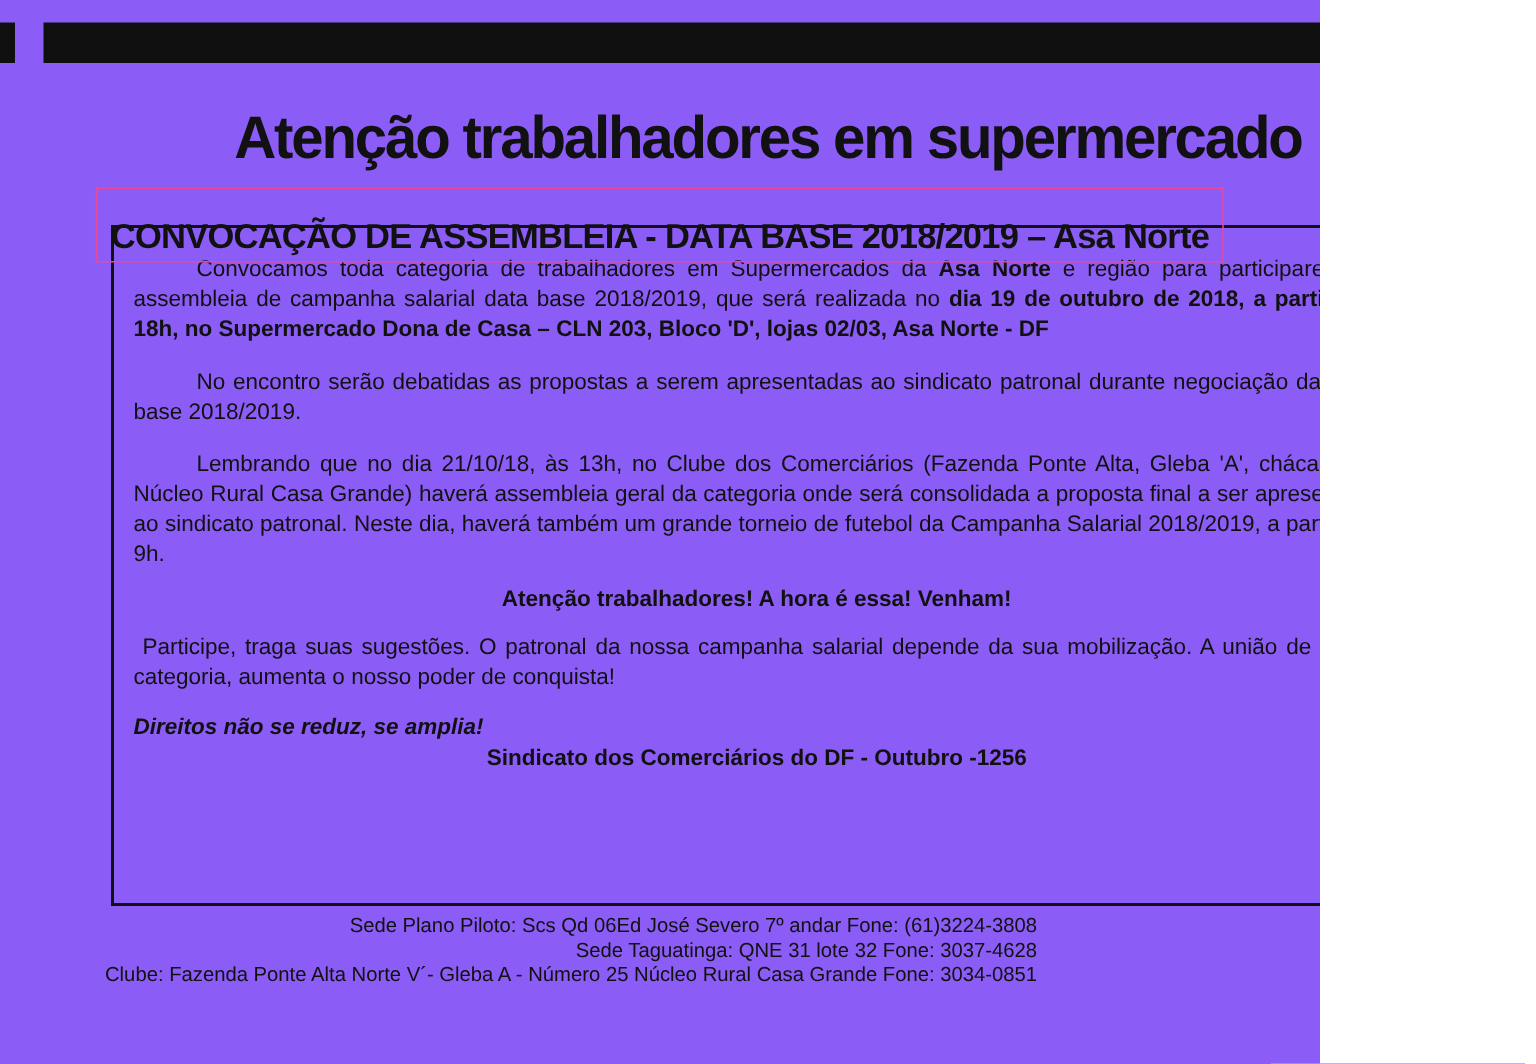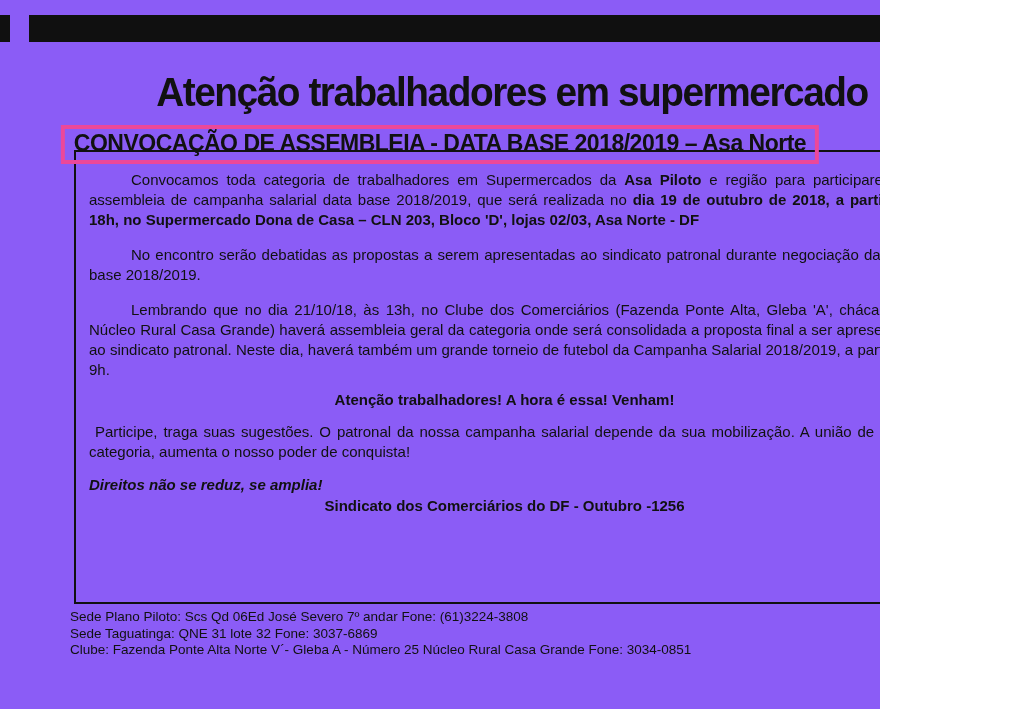--- a/index.html
+++ b/index.html
@@ -9,37 +9,37 @@
   }
   .topbar-fragment{position:absolute;left:0;top:15px;width:10px;height:27px;background:#101010;}
   .topbar{position:absolute;left:29px;top:15px;width:995px;height:27px;background:#101010;}
   .doc-title{
     position:absolute;top:70px;left:0;width:1024px;margin:0;
     text-align:center;font-size:40px;font-weight:700;letter-spacing:-1.5px;
     transform:scaleX(0.97);transform-origin:center;white-space:nowrap;
   }
   .subtitle-box{
     position:absolute;top:125px;left:50%;transform:translateX(-50%);
-    border:4px solid #ec4899;padding:1px 9px 3px 9px;background:transparent;
+    border:1px solid #ec4899;padding:18px 9px 3px 9px;background:transparent;
     font-size:23px;font-weight:700;letter-spacing:-0.5px;white-space:nowrap;z-index:2;
   }
   .main-box{
     position:absolute;left:74px;top:150px;width:831px;height:424px;
     border:2px solid #111;padding:18px 13px 8px 13px;z-index:1;
   }
   .main-box p{margin:0;font-size:15px;line-height:20px;text-align:justify;}
   .para-indent{text-indent:42px;}
   .p2{margin-top:15px !important;}
   .p3{margin-top:15px !important;}
   .callout{margin-top:10px !important;text-align:center !important;font-weight:700;font-size:15.5px;}
   .p4{margin-top:12px !important;text-indent:6px;}
   .slogan{margin-top:12px !important;text-align:left;font-weight:700;font-style:italic;font-size:17.5px;line-height:21px !important;}
   .signature{text-align:center !important;font-weight:700;font-size:17px;line-height:21px !important;}
   .footer{position:absolute;left:70px;top:609px;font-size:13.5px;line-height:16.5px;}
-  .footer div{white-space:nowrap;}
+  .footer div{white-space:nowrap;text-align:right;}
   .logo{position:absolute;left:864px;top:610px;width:104px;text-align:center;}
   .logo-mark{display:block;margin:0 auto;}
   .logo-name{font-size:13.5px;font-weight:700;letter-spacing:-0.4px;line-height:13px;}
   .logo-strip{
     margin-top:2px;background:#1c1c1c;color:#fff;height:7px;line-height:7px;
     font-size:4.5px;letter-spacing:0.2px;overflow:hidden;white-space:nowrap;
   }
 </style>
 </head>
 <body>
@@ -47,34 +47,34 @@
 <div class="page">
 
   <div class="topbar-fragment"></div>
   <div class="topbar"></div>
 
   <h1 class="doc-title">Atenção trabalhadores em supermercado</h1>
 
   <div class="subtitle-box">CONVOCAÇÃO DE ASSEMBLEIA - DATA BASE 2018/2019 – Asa Norte</div>
 
   <div class="main-box">
-    <p class="para-indent"><span>Convocamos toda categoria de trabalhadores em Supermercados da </span><b>Asa Piloto</b><span> e região para participarem da assembleia de campanha salarial data base 2018/2019, que será realizada no </span><b>dia 19 de outubro de 2018, a partir das 18h, no Supermercado Dona de Casa – CLN 203, Bloco 'D', lojas 02/03, Asa Norte - DF</b></p>
+    <p class="para-indent"><span>Convocamos toda categoria de trabalhadores em Supermercados da </span><b>Asa Norte</b><span> e região para participarem da assembleia de campanha salarial data base 2018/2019, que será realizada no </span><b>dia 19 de outubro de 2018, a partir das 18h, no Supermercado Dona de Casa – CLN 203, Bloco 'D', lojas 02/03, Asa Norte - DF</b></p>
 
     <p class="para-indent p2">No encontro serão debatidas as propostas a serem apresentadas ao sindicato patronal durante negociação da data-base 2018/2019.</p>
 
     <p class="para-indent p3">Lembrando que no dia 21/10/18, às 13h, no Clube dos Comerciários (Fazenda Ponte Alta, Gleba 'A', chácara 25, Núcleo Rural Casa Grande) haverá assembleia geral da categoria onde será consolidada a proposta final a ser apresentada ao sindicato patronal. Neste dia, haverá também um grande torneio de futebol da Campanha Salarial 2018/2019, a partir das 9h.</p>
 
     <p class="callout">Atenção trabalhadores! A hora é essa! Venham!</p>
 
     <p class="p4">Participe, traga suas sugestões. O patronal da nossa campanha salarial depende da sua mobilização. A união de nossa categoria, aumenta o nosso poder de conquista!</p>
 
     <p class="slogan">Direitos não se reduz, se amplia!</p>
     <p class="signature">Sindicato dos Comerciários do DF - Outubro -1256</p>
   </div>
 
   <div class="footer">
     <div>Sede Plano Piloto: Scs Qd 06Ed José Severo 7º andar Fone: (61)3224-3808</div>
-    <div>Sede Taguatinga: QNE 31 lote 32 Fone: 3037-6869</div>
+    <div>Sede Taguatinga: QNE 31 lote 32 Fone: 3037-4628</div>
     <div>Clube: Fazenda Ponte Alta Norte V´- Gleba A - Número 25 Núcleo Rural Casa Grande Fone: 3034-0851</div>
   </div>
 
 
 </div>
 
 </body></html>

